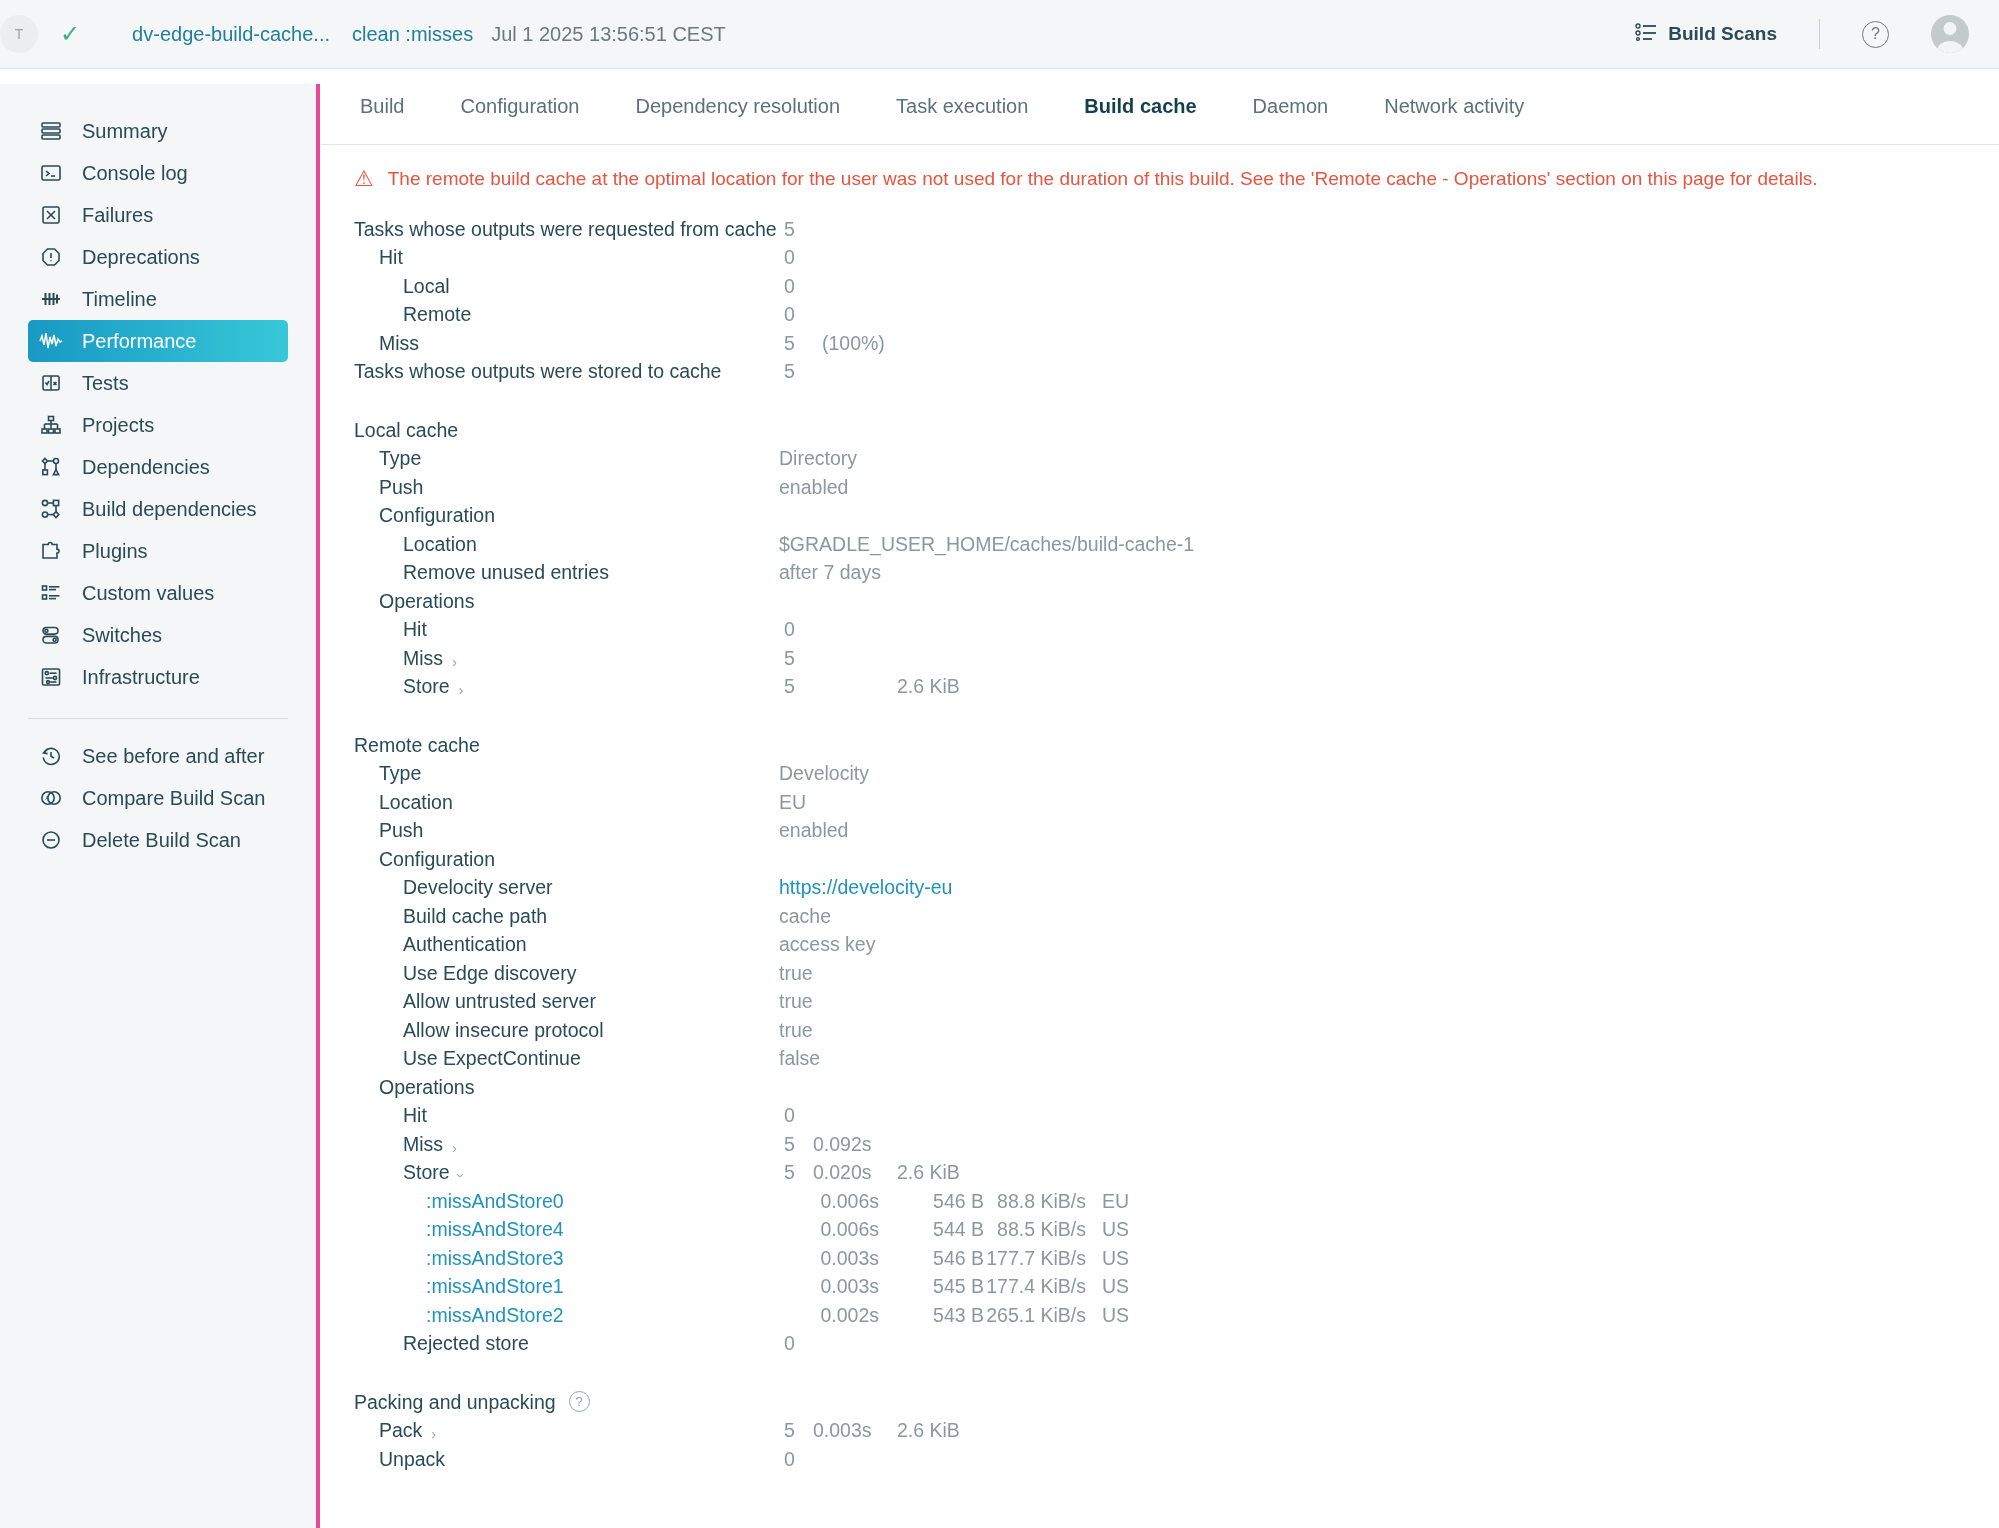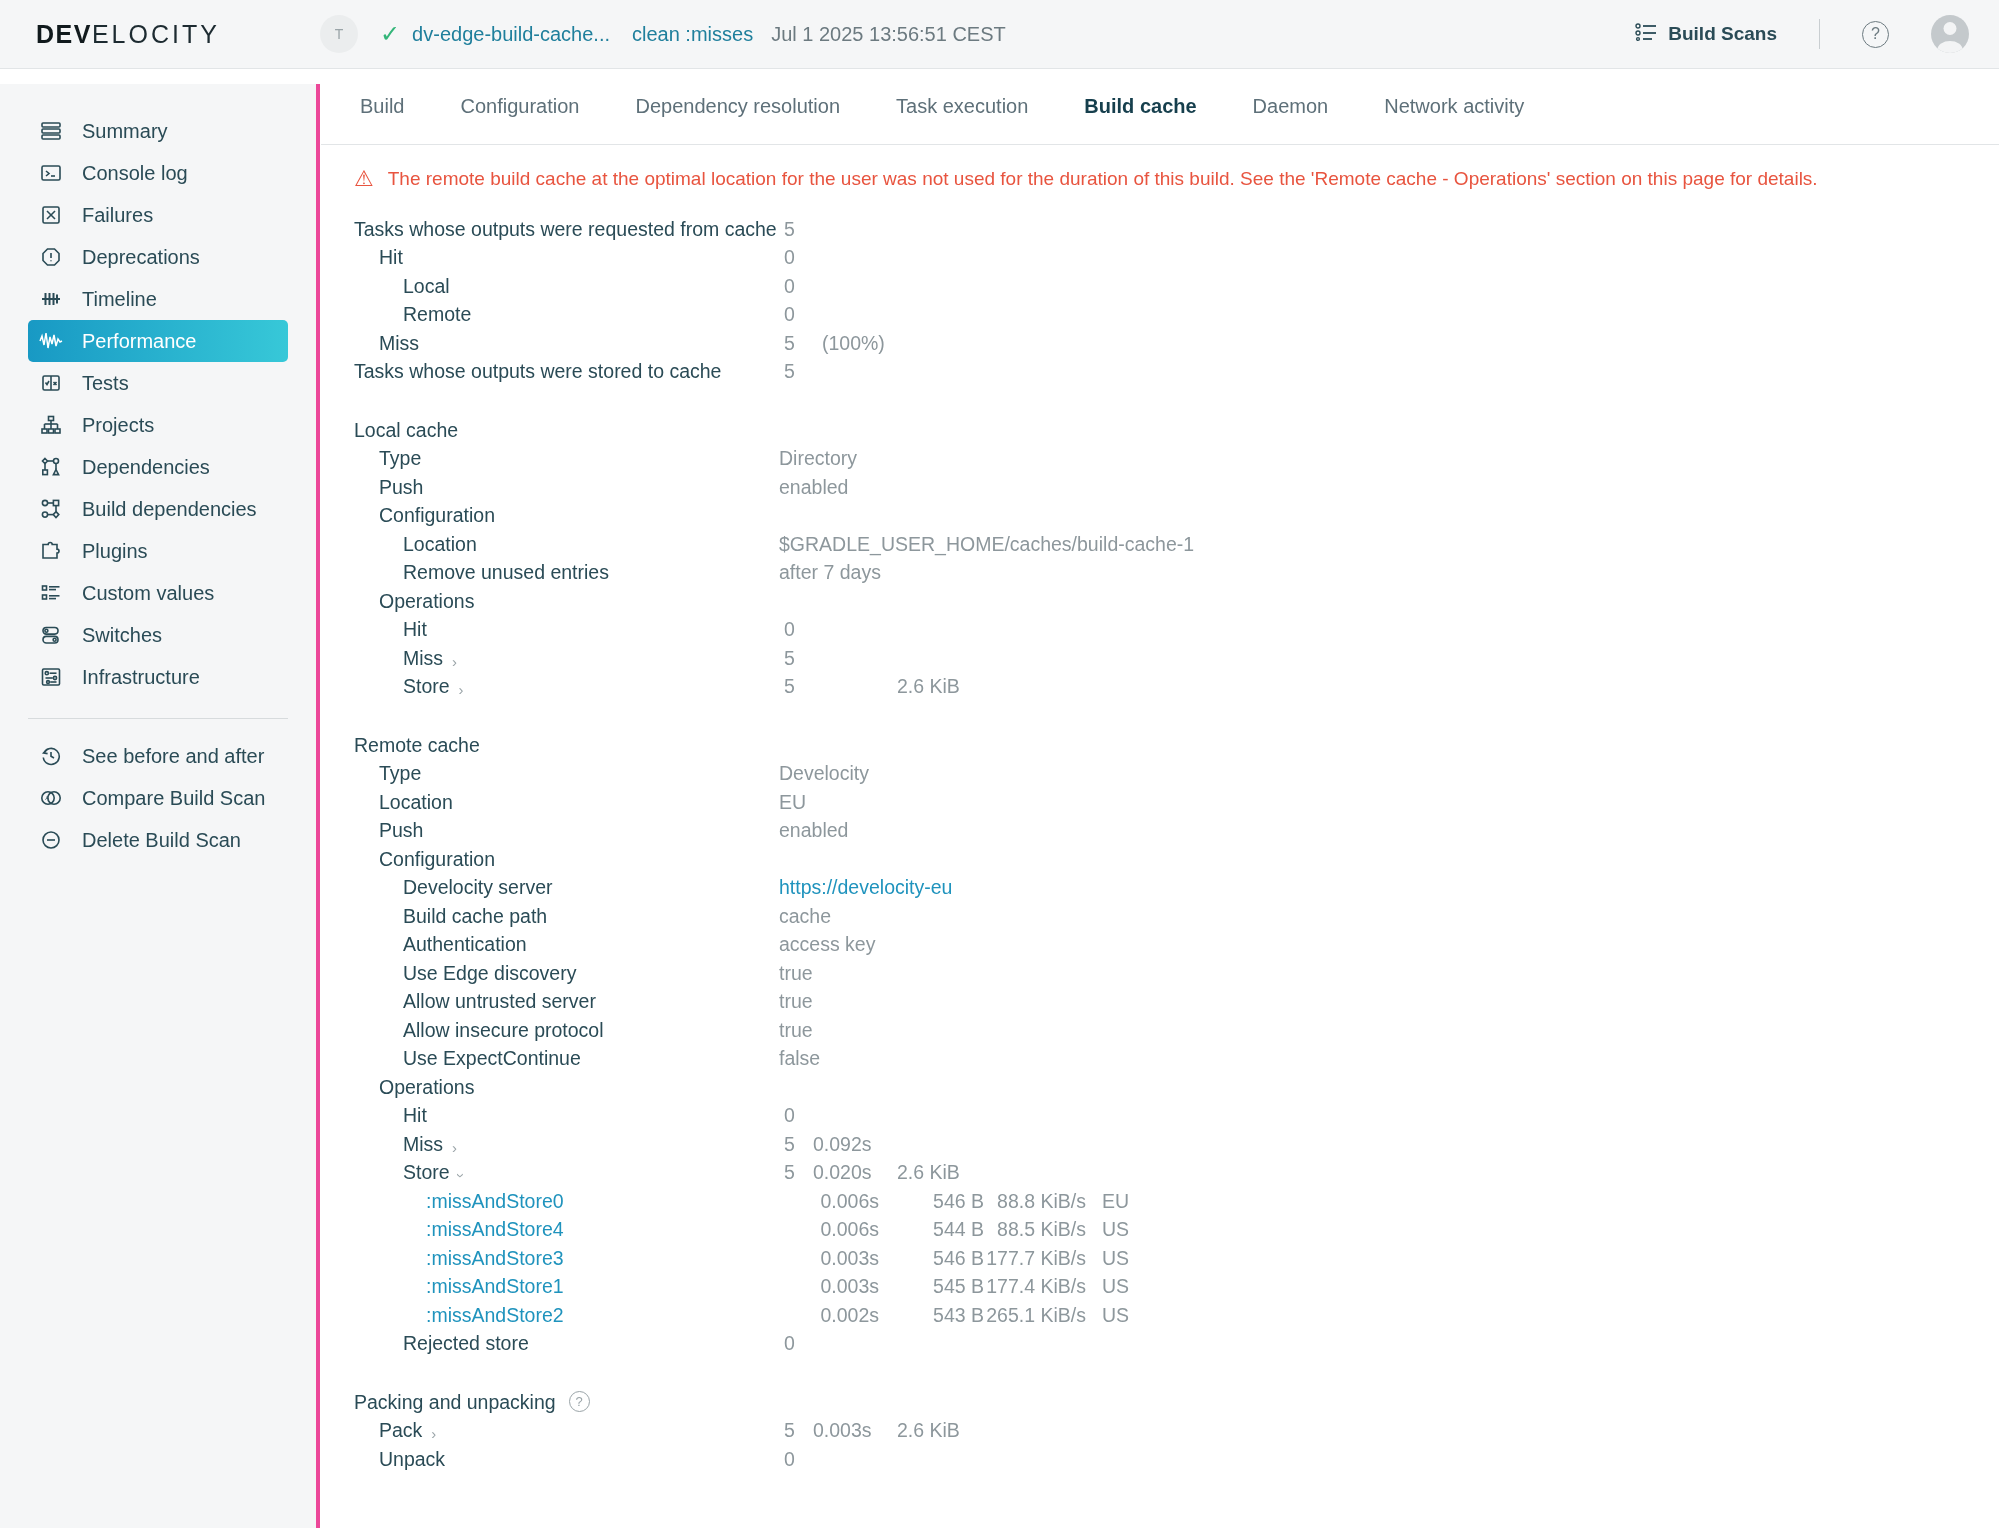--- a/index.html
+++ b/index.html
@@ -29,21 +29,21 @@
   .logo-bold { font-weight: bold; letter-spacing: 1.5px; }
   .logo-light { font-weight: 300; letter-spacing: 3px; color:#1d2b31; }
 
   .avatar-sq {
     width: 38px; height: 38px; border-radius: 50%;
     background: #ebedee; color: #9aa4a8;
     display: flex; align-items: center; justify-content: center;
     font-size: 14px; margin-right: 22px;
   }
   .check-icon { color: #33b579; font-size: 24px; margin-right: 12px; line-height: 1; }
-  .scan-name { color: #1f7f9c; font-size: 20px; margin-right: 22px; }
+  .scan-name { color: #1f7f9c; font-size: 20px; margin-right: 22px; margin-left: 40px; }
   .scan-tasks { color: #1f7f9c; font-size: 20px; margin-right: 18px; }
   .scan-date { color: #6c7a80; font-size: 20px; }
 
   .topbar-right {
     margin-left: auto; display: flex; align-items: center;
     padding-right: 30px; gap: 16px;
   }
   .build-scans-btn {
     display: flex; align-items: center; gap: 11px;
     font-size: 19px; color: #2a4b56; font-weight: 600;
@@ -138,26 +138,20 @@
     display:inline-flex; align-items:center; justify-content:center;
     width: 21px; height: 21px; border-radius:50%;
     border: 1.4px solid #9aa4a8; color:#9aa4a8; font-size:13px;
     margin-left: 13px; position: relative; top: -2px;
   }
 </style>
 </head>
 <body>
 
 <div class="topbar">
-  <div class="logo">
-    <span class="logo-text">
-      <span class="logo-bold">DEV</span>
-        <span class="logo-light">ELOCITY</span>
-    </span>
-  </div>
 
   <div class="avatar-sq">T</div>
   <span class="check-icon">✓</span>
   <span class="scan-name">dv-edge-build-cache...</span>
   <span class="scan-tasks">clean :misses</span>
   <span class="scan-date">Jul 1 2025 13:56:51 CEST</span>
 
   <div class="topbar-right">
     <div class="build-scans-btn">
       <span>

